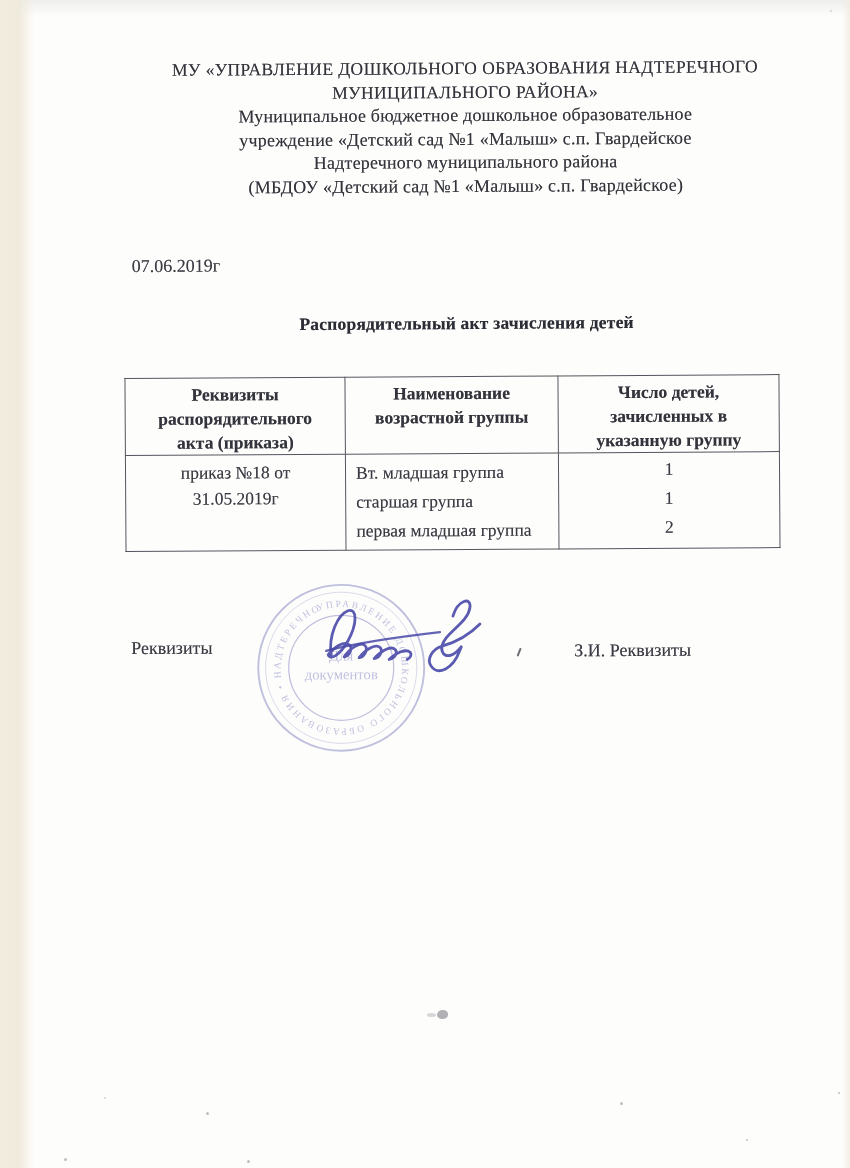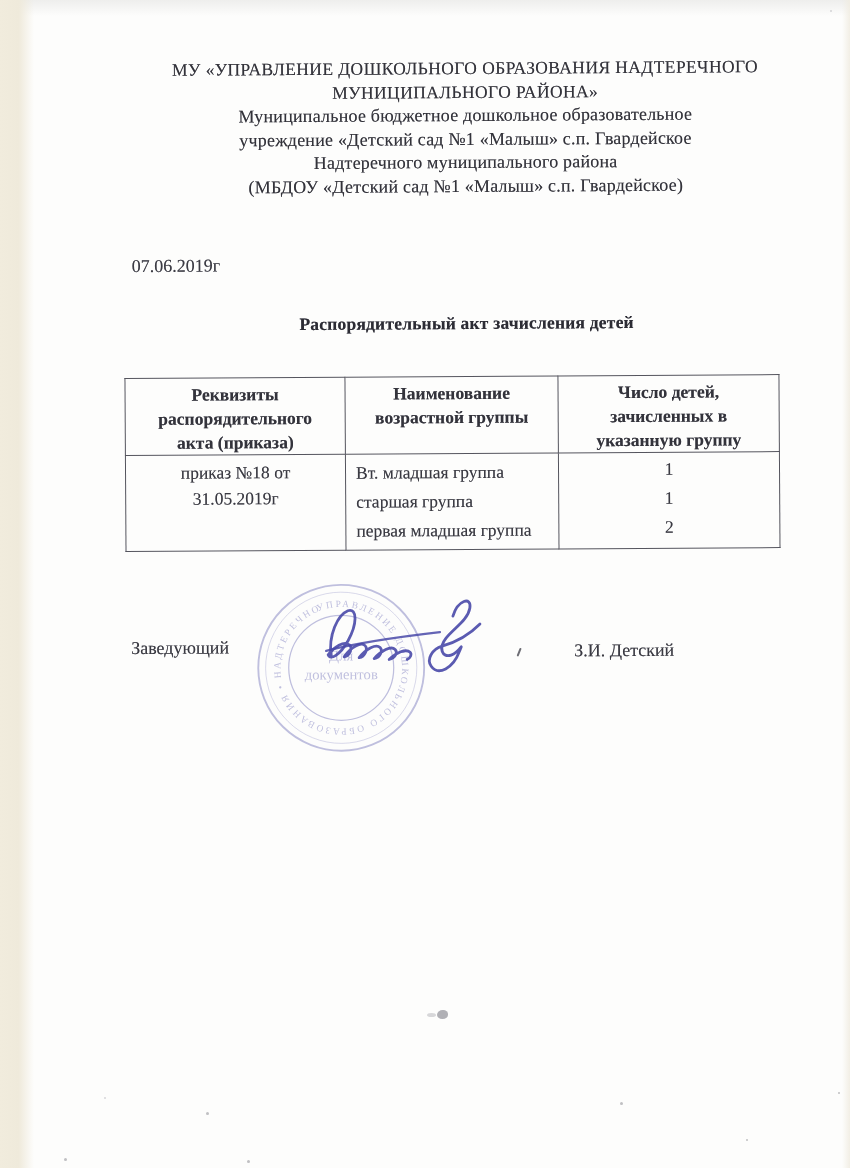--- a/index.html
+++ b/index.html
@@ -119,21 +119,21 @@
           </td>
           <td class="c3">
             <div>1</div>
             <div>1</div>
             <div>2</div>
           </td>
         </tr>
       </tbody>
     </table>
 
-    <div class="sig-role">Заведующий</div>
+    <div class="sig-role">Реквизиты</div>
 
     <svg class="stamp" viewBox="0 0 200 200">
       <circle cx="100" cy="100" r="79" fill="none" stroke-width="1.8" stroke="#8d8dc6"></circle>
       <circle cx="100" cy="100" r="72" fill="none" stroke-width="0.8" opacity="0.7" stroke="#8d8dc6"></circle>
       <circle cx="100" cy="100" r="50" fill="none" stroke-width="1.2" stroke="#8d8dc6"></circle>
       <defs>
         <path id="ringpath" d="M 100,42 A 58,58 0 1 1 99.99,42" fill="none"></path>
       </defs>
       <g transform="rotate(-22 100 100)">
         <text font-size="9" letter-spacing="2.2" font-family="Liberation Serif, serif" fill="#8d8dc6">
@@ -148,21 +148,21 @@
       <path fill="none" stroke-width="2.8" stroke-linecap="round" stroke-linejoin="round" opacity="0.9" d="M13,62 C10,40 20,20 30,16 C40,13 39,30 30,46 C22,60 12,66 10,60
            C16,52 26,46 31,50 C35,53 32,61 26,62 C33,52 43,47 47,51 C50,54 47,62 41,63
            C48,54 58,49 62,53 C65,56 62,63 56,64 C63,56 73,51 77,55 C80,58 77,64 71,65
            C78,58 88,54 92,58 C94,60 92,64 89,65" stroke="#4949a8"></path>
       <path fill="none" stroke-width="2.2" stroke-linecap="round" opacity="0.85" d="M8,56 C40,48 85,42 122,38" stroke="#4949a8"></path>
       <path fill="none" stroke-width="2.8" stroke-linecap="round" stroke-linejoin="round" opacity="0.9" d="M135,22 C140,6 154,2 152,14 C150,26 136,34 128,44 C120,54 124,64 133,61
            C142,58 146,46 141,58 C135,74 120,82 113,72 C108,65 114,55 124,52
            C138,48 152,40 162,30" stroke="#4949a8"></path>
     </svg>
 
-    <div class="sig-name">З.И. Детский</div>
+    <div class="sig-name">З.И. Реквизиты</div>
 
     <div class="tick"></div>
   </div>
 
   <div class="blob"></div>
   <div class="blob-tail"></div>
   <div class="speck" style="left:206px;top:1112px;"></div>
   <div class="speck" style="left:64px;top:1158px;"></div>
   <div class="speck" style="left:247px;top:1160px;"></div>
   <div class="speck" style="left:620px;top:1102px;"></div>

